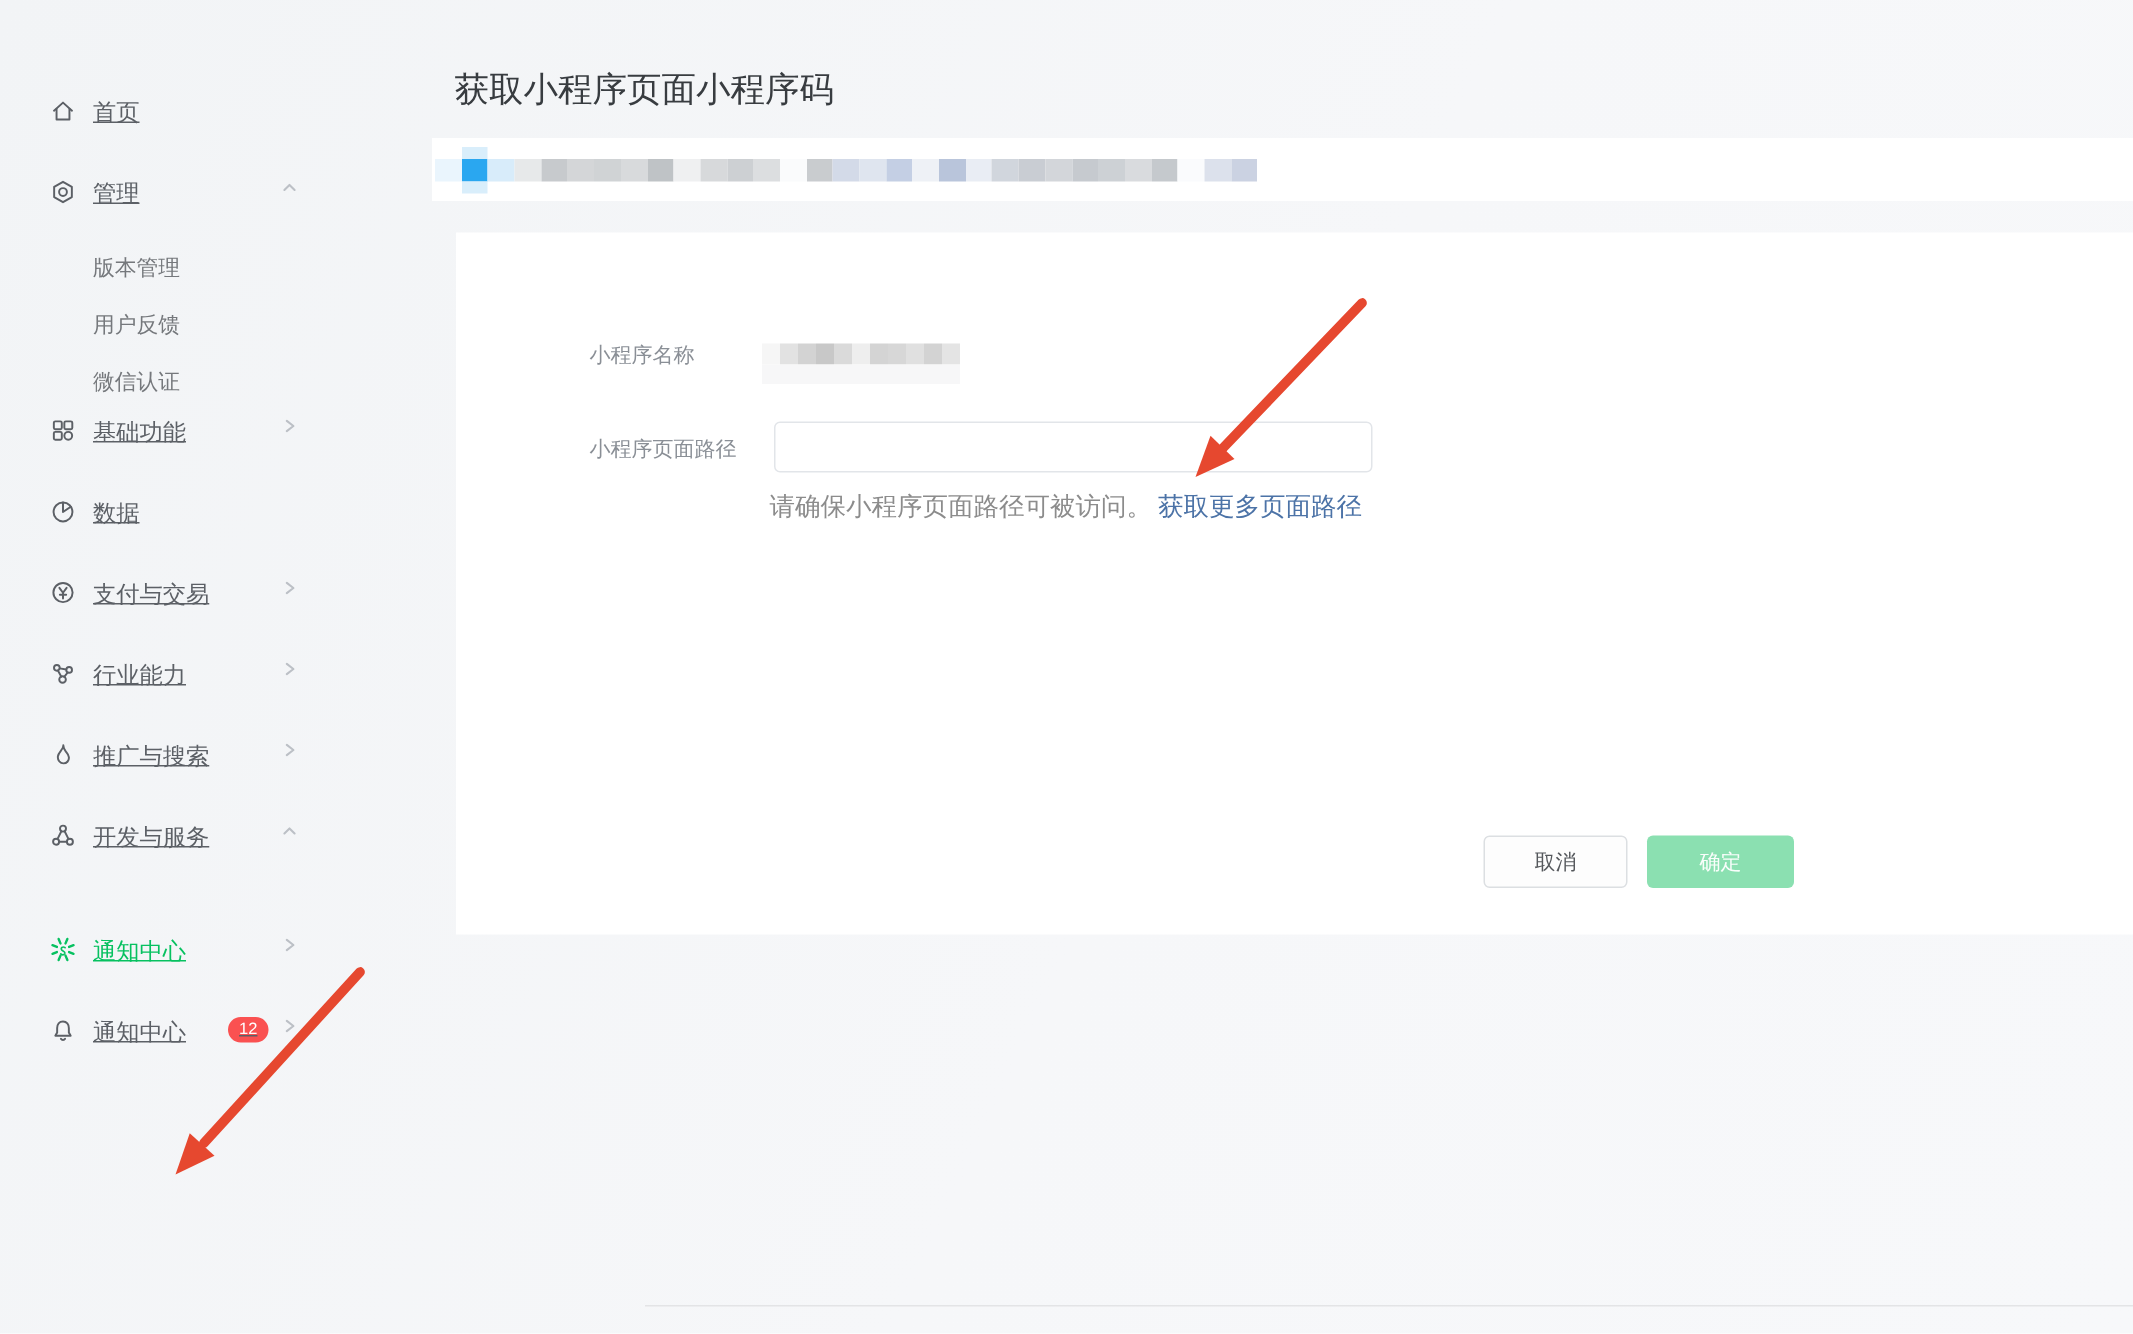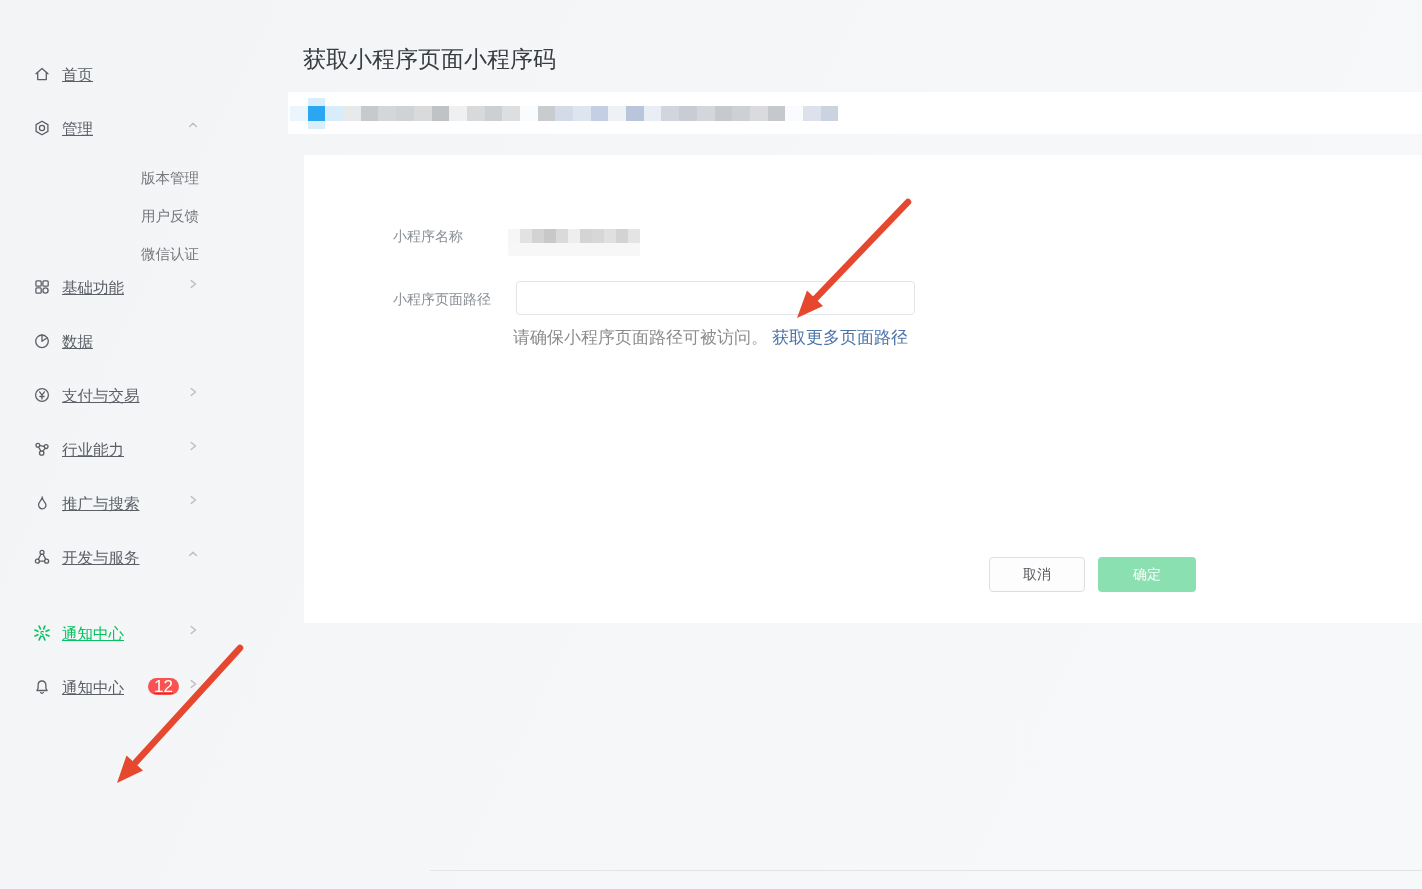--- a/index.html
+++ b/index.html
@@ -11,27 +11,27 @@
   .sidebar { position:absolute; left:0; top:0; width:288px; height:889px; padding-top:42px; }
   .logo-row { display:flex; align-items:center; margin-left:25px; height:40px; }
   .logo-circle { width:40px; height:40px; border-radius:50%; background:#07c160; display:flex; align-items:center; justify-content:center; flex:0 0 40px; }
   .logo-text { margin-left:17px; font-size:22px; color:#2e3236; letter-spacing:1px; }
   #sidebar-nav { margin-left:33px; margin-top:23px; width:166px; }
   .nav-row { display:flex; align-items:flex-start; height:36px; margin-top:18px; color:#5c6066; font-size:15.5px; cursor:pointer;text-decoration:underline; }
   #sidebar-nav > :first-child { margin-top:0; }
   .nav-row + .nav-sub { margin-top:4px; }
   .nav-sub + .nav-row { margin-top:5px; }
   .nav-row[data-name="sidebar-item-mini-code"] { margin-top:40px; }
-  .nav-sub { display:flex; align-items:center; height:38px; padding-left:29px; font-size:14.5px; color:#75787c; cursor:pointer;text-align:right; }
+  .nav-sub { display:flex; align-items:center; height:38px; padding-left:29px; font-size:14.5px; color:#75787c; cursor:pointer; }
   .nav-row.selected { color:#07c160; }
   .nav-icon { width:18px; height:18px; margin-right:11px; flex:0 0 18px; display:flex; align-items:center; }
   .nav-icon svg { display:block; }
   .nav-label { flex:1; white-space:nowrap; }
   .nav-chevron { width:12px; height:12px; flex:0 0 12px; display:flex; align-items:center; }
-  .badge { min-width:27px; height:17px; padding:0 6px; border-radius:9px; background:#fa5151; color:#fff; font-size:17px; line-height:17px; text-align:center; margin-right:8px; }
+  .badge { min-width:27px; height:17px; padding:0 6px; border-radius:9px; background:#fa5151; color:#fff; font-size:11px; line-height:17px; text-align:center; margin-right:8px; }
 
   
   .main { position:absolute; left:288px; top:0; width:1134px; height:889px; }
   .page-title { position:absolute; left:15px; top:44px; font-size:23px; font-weight:400; color:#383c40; white-space:nowrap; }
   .notice-bar { position:absolute; left:0; top:92px; width:1134px; height:42px; background:#ffffff; }
   .mosaic { position:absolute; left:2px; top:14px; display:flex; }
   .mosaic-cell { width:17.7px; height:15px; position:relative; }
   .mosaic-cell.halo::before, .mosaic-cell.halo::after { content:""; position:absolute; left:0; width:100%; height:8px; background:#d9eefb; }
   .mosaic-cell.halo::before { top:-8px; } .mosaic-cell.halo::after { bottom:-8px; }
   .card { position:absolute; left:16px; top:155px; width:1134px; height:468px; background:#ffffff; }

